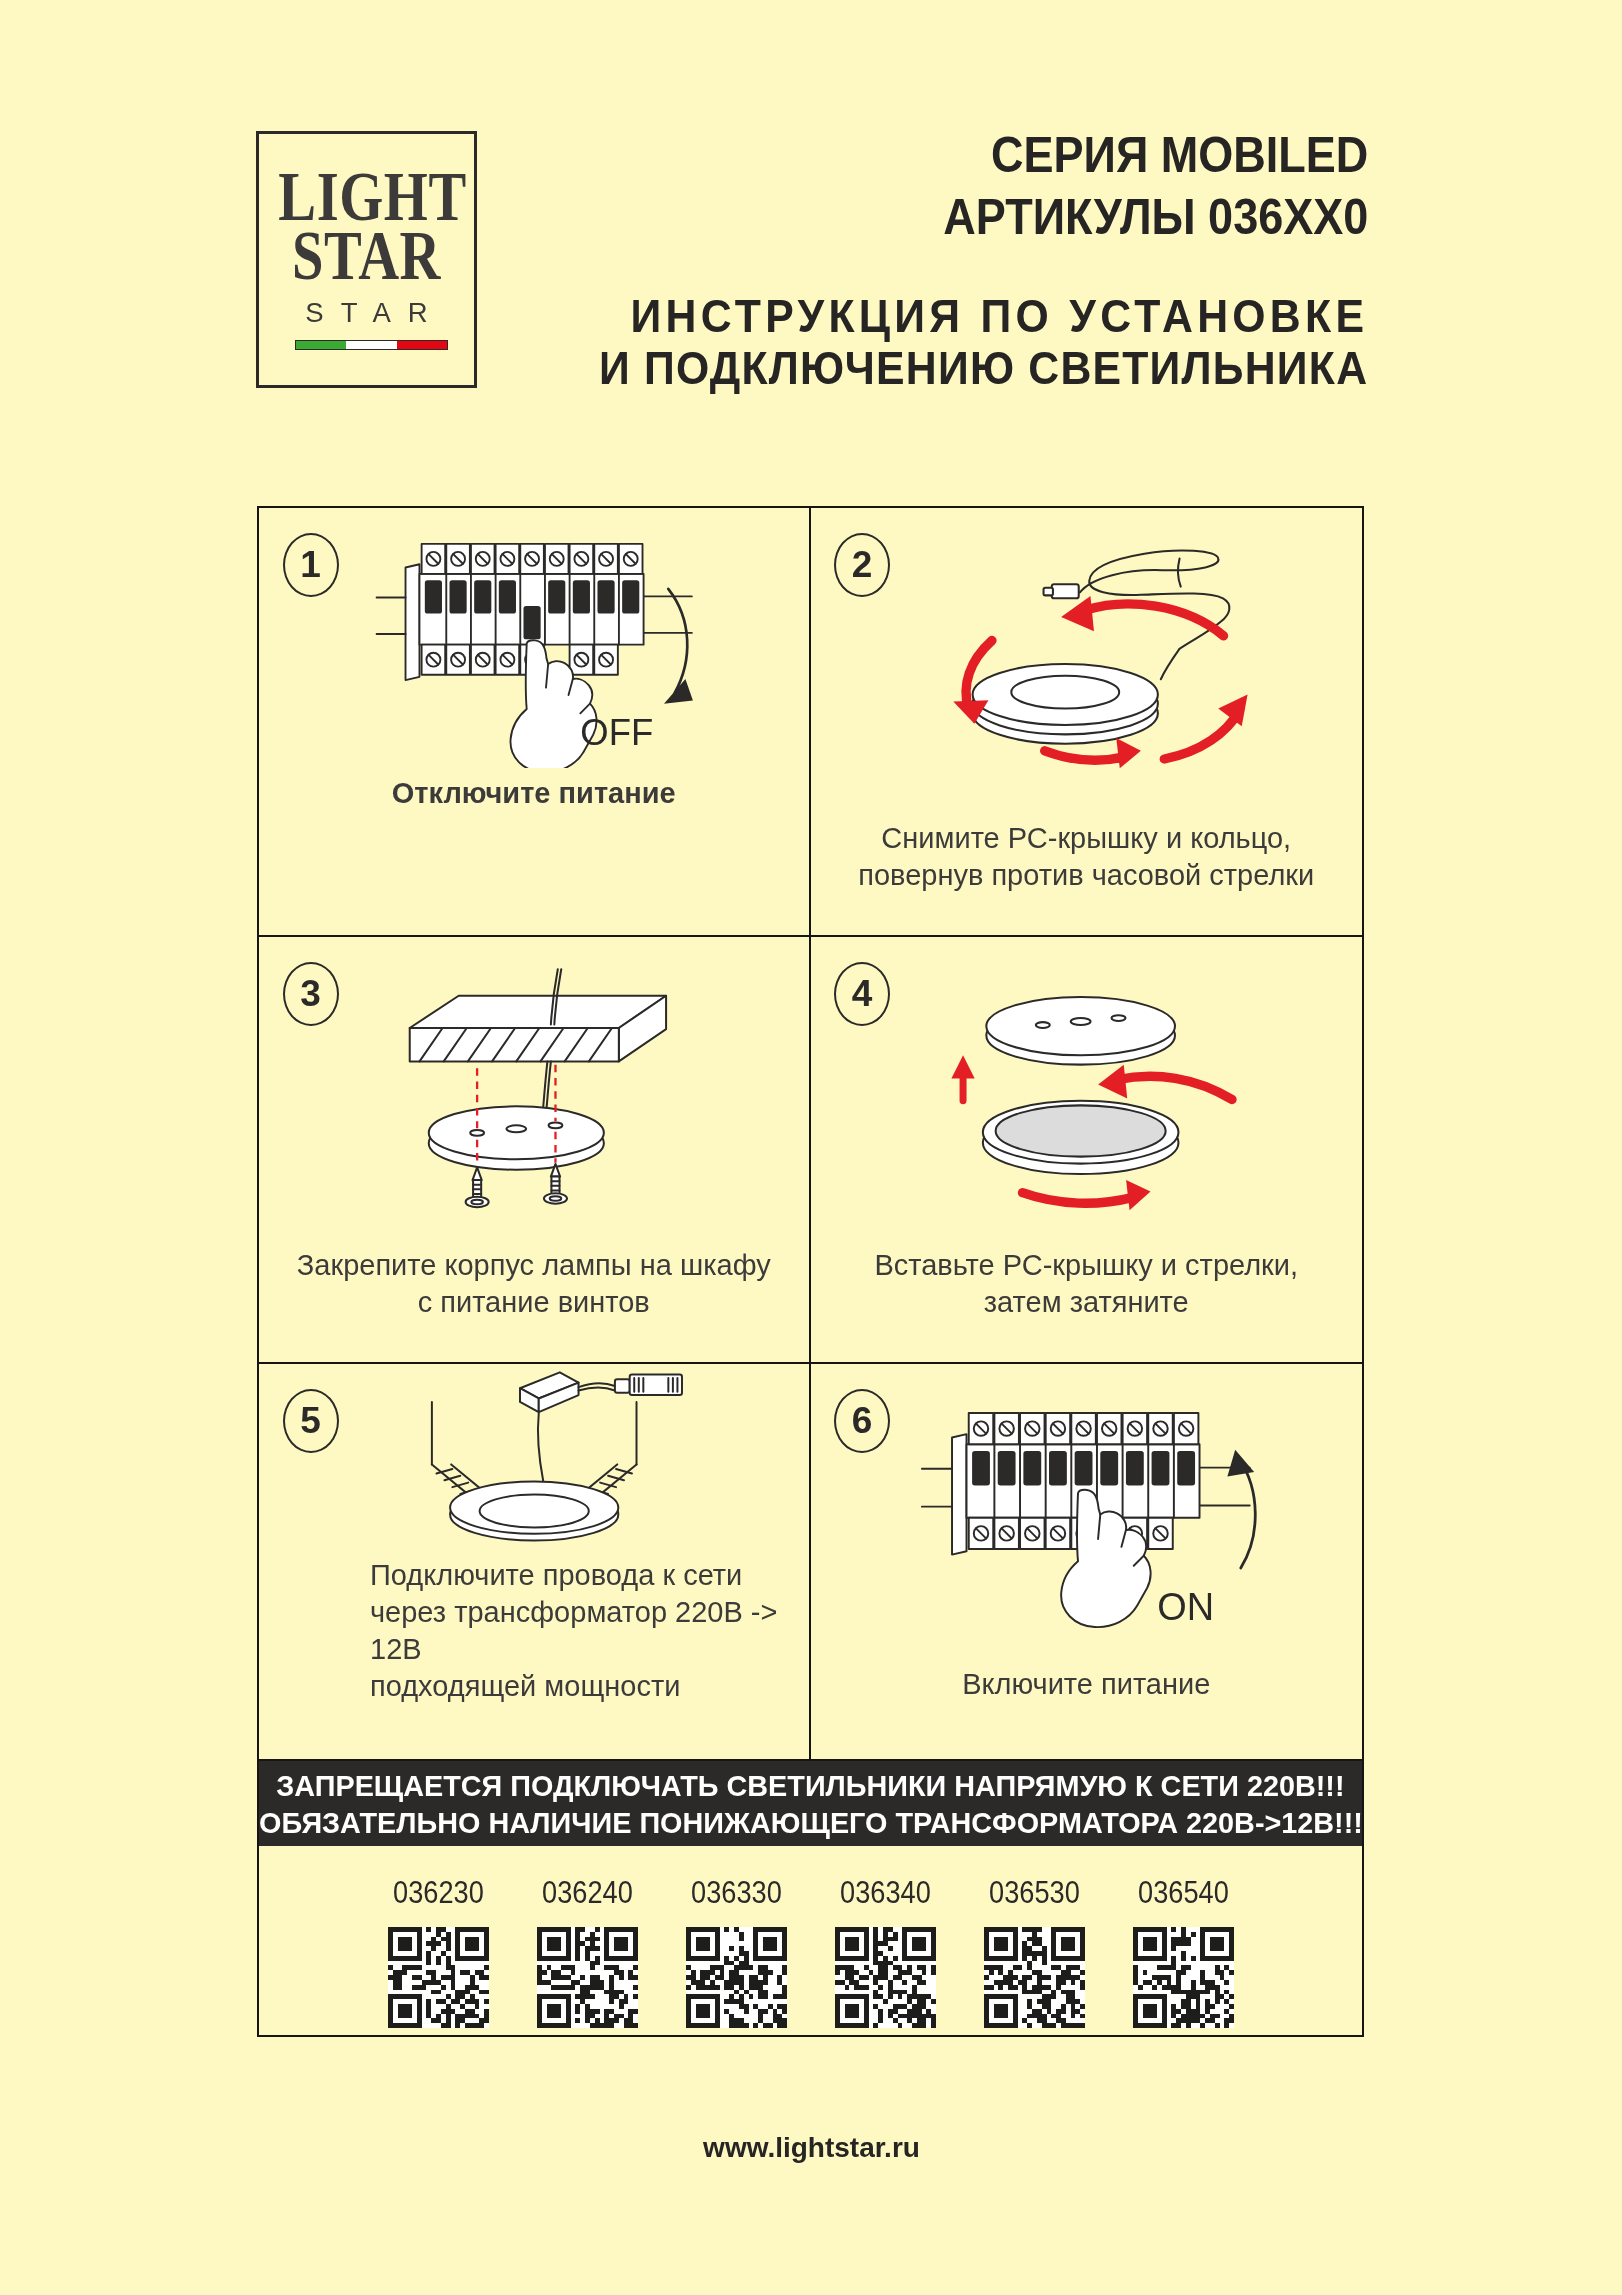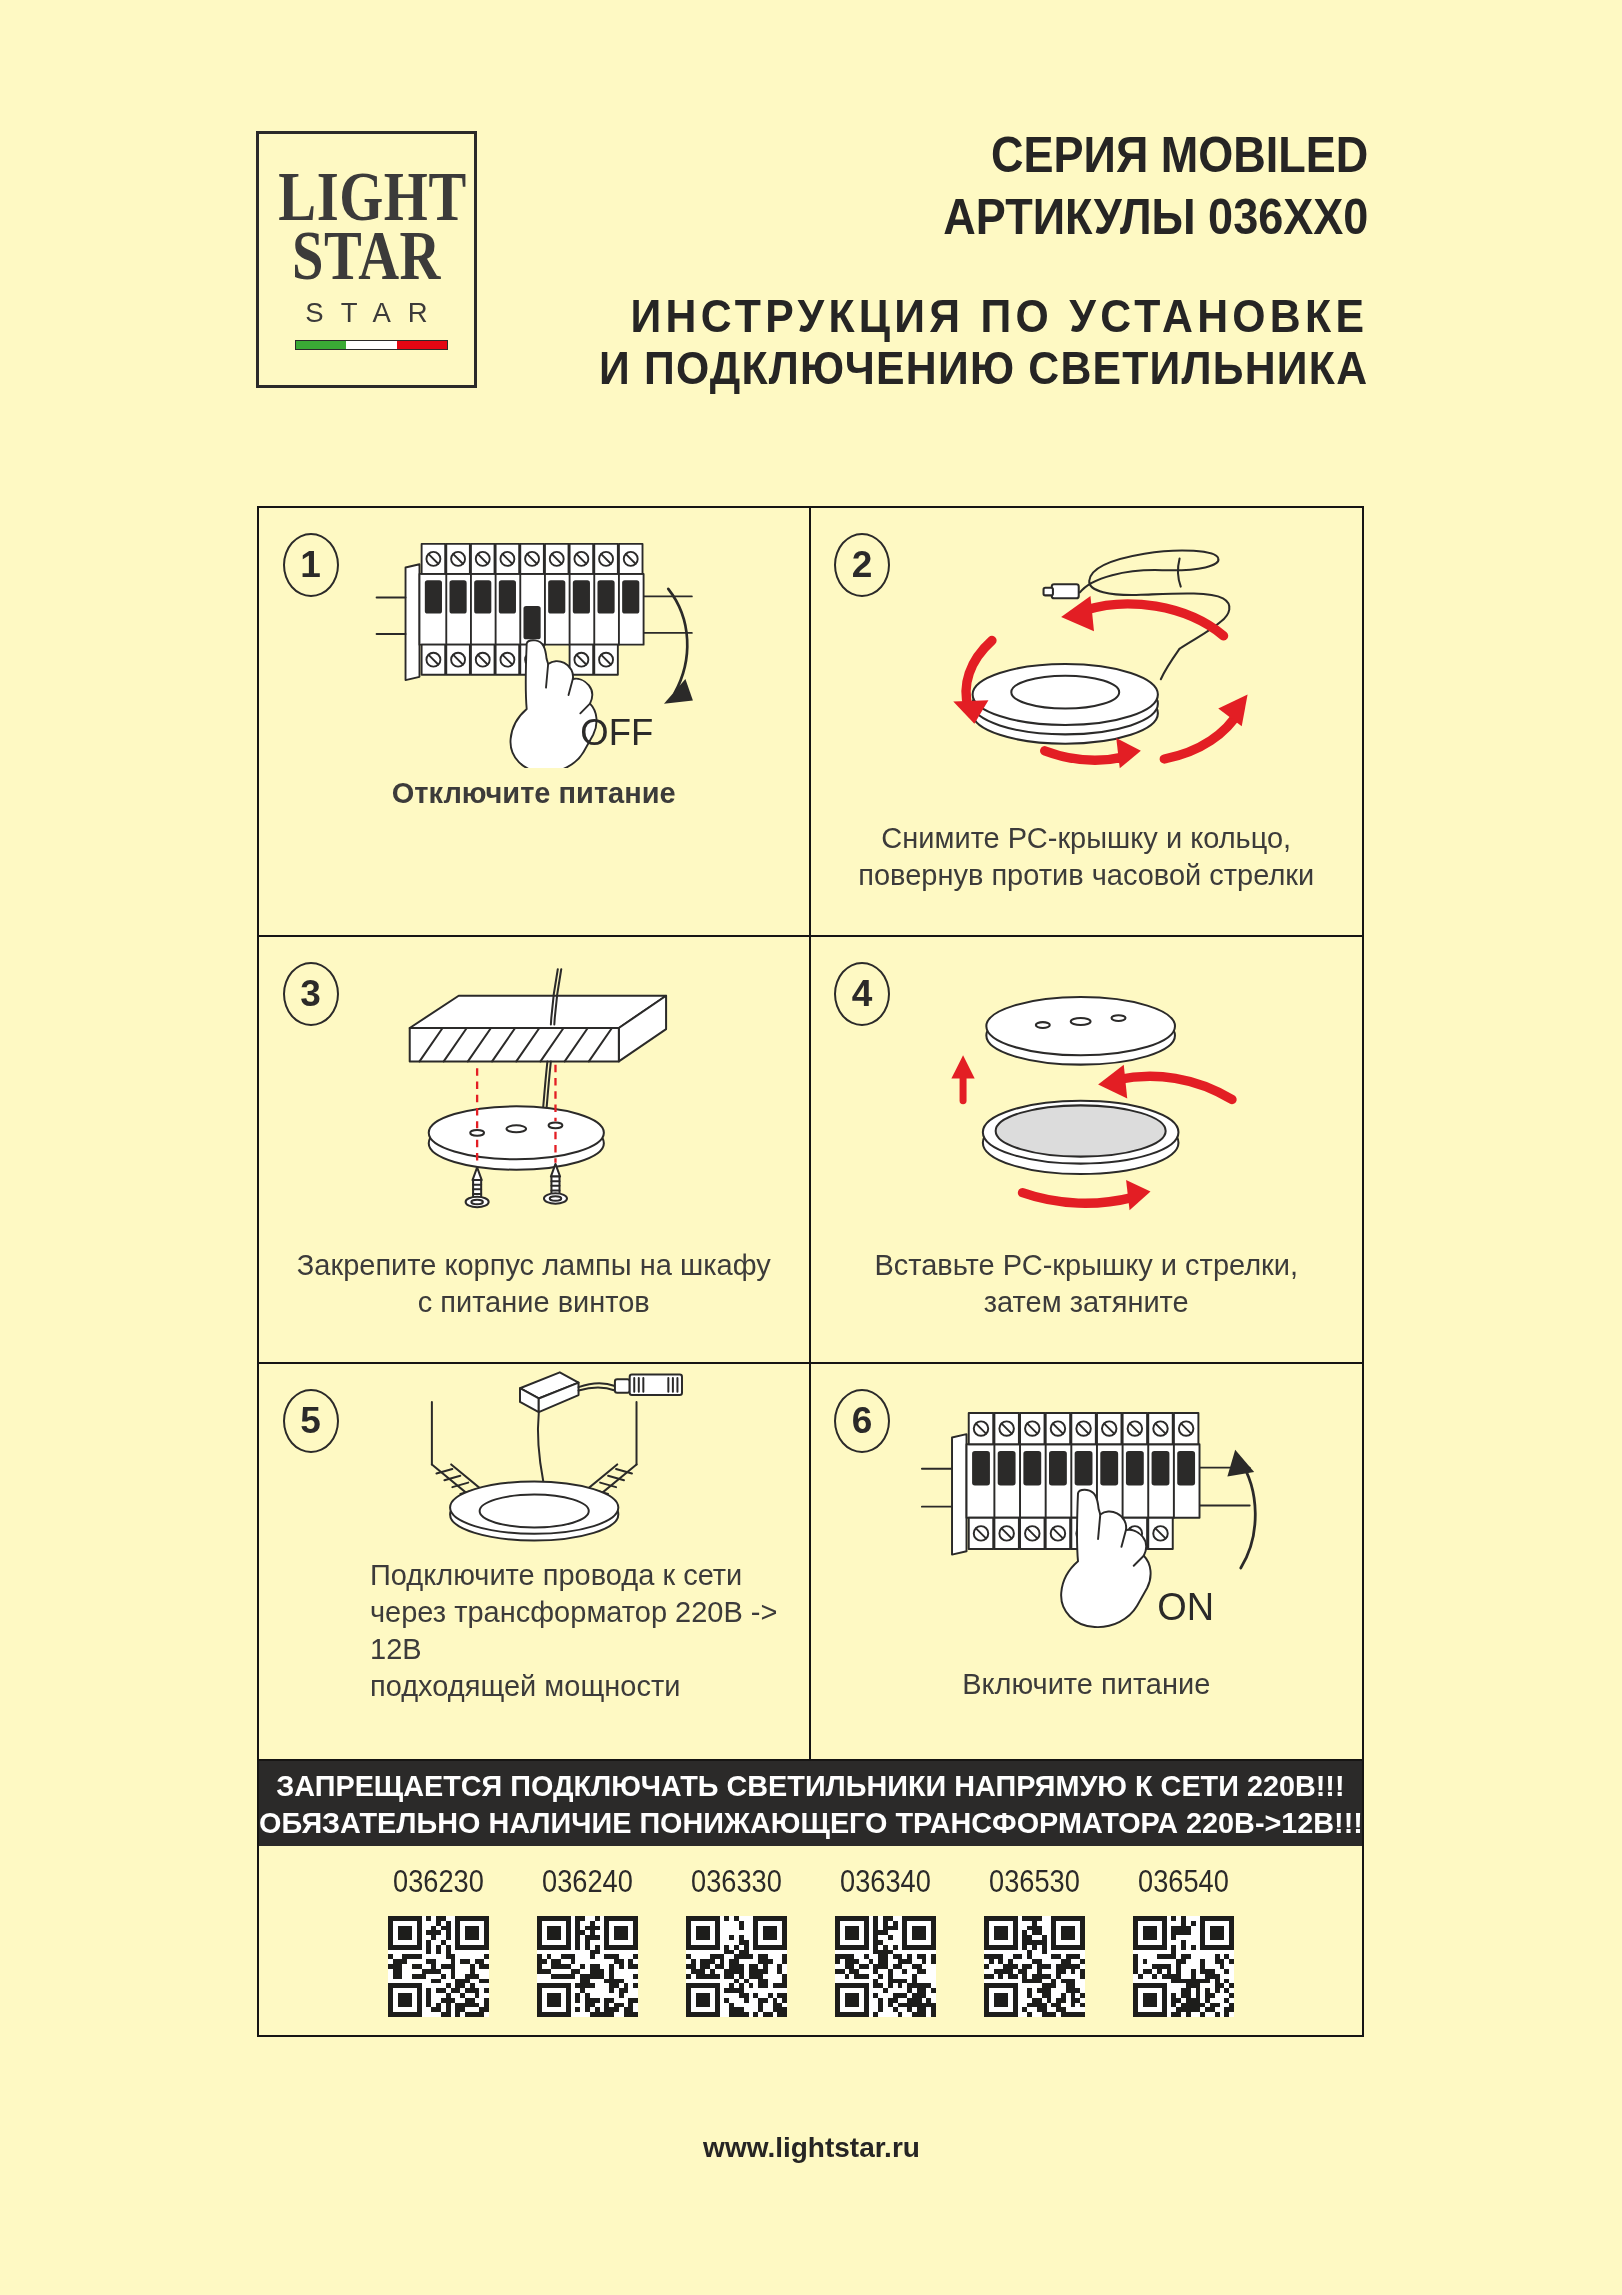--- a/index.html
+++ b/index.html
@@ -79,21 +79,21 @@
     display:flex; flex-direction:column; align-items:center; justify-content:center;
   }
   .banner div {
     font-size:30px; font-weight:700; line-height:37px;
     transform:scaleX(.96); transform-origin:50% 50%; white-space:nowrap;
   }
 
   
   .qr-row {
     grid-column:1 / 3; display:flex; justify-content:center;
-    gap:48px; padding-top:17px;
+    gap:48px; padding-top:28px;
   }
   .qr-col { width:101px; display:flex; flex-direction:column; align-items:center; }
   .qr-num {
     font-size:32px; font-weight:400; color:#2b2a29;
     transform:scaleX(.85); transform-origin:50% 50%; margin-bottom:15.7px; white-space:nowrap;
   }
   .qr-box { width:101px; height:101px; }
 
   
   .footer {

